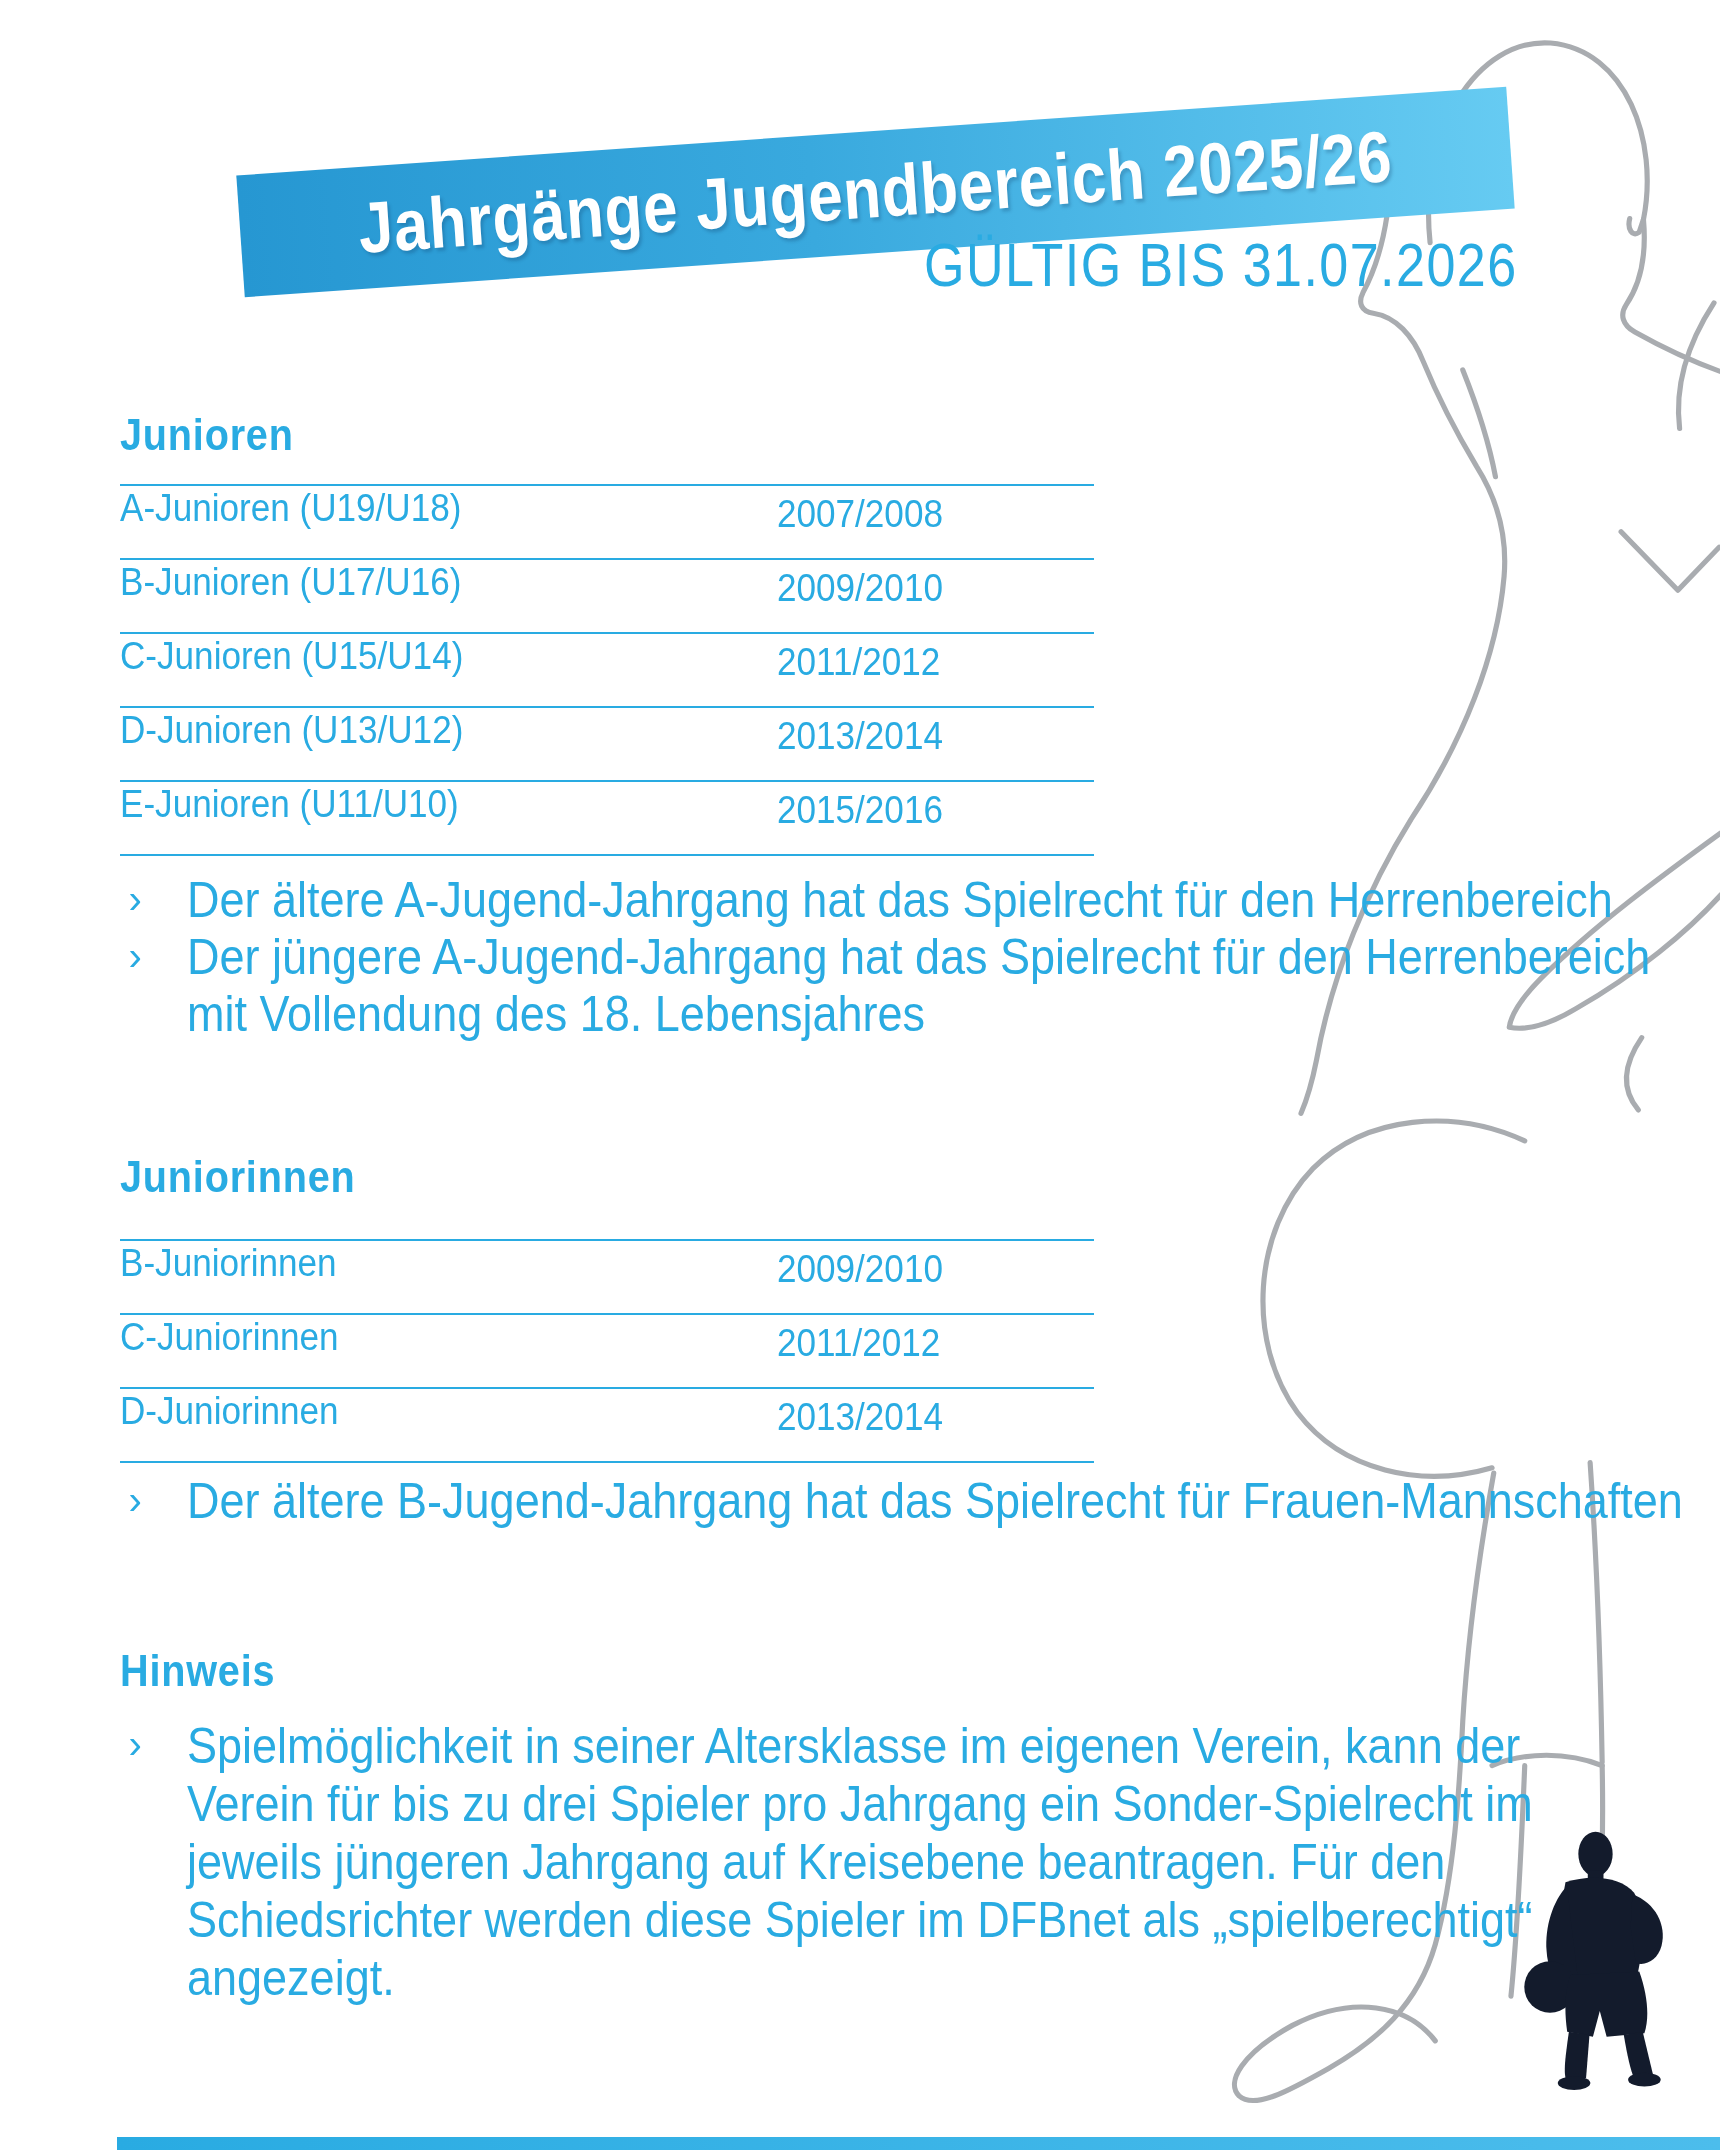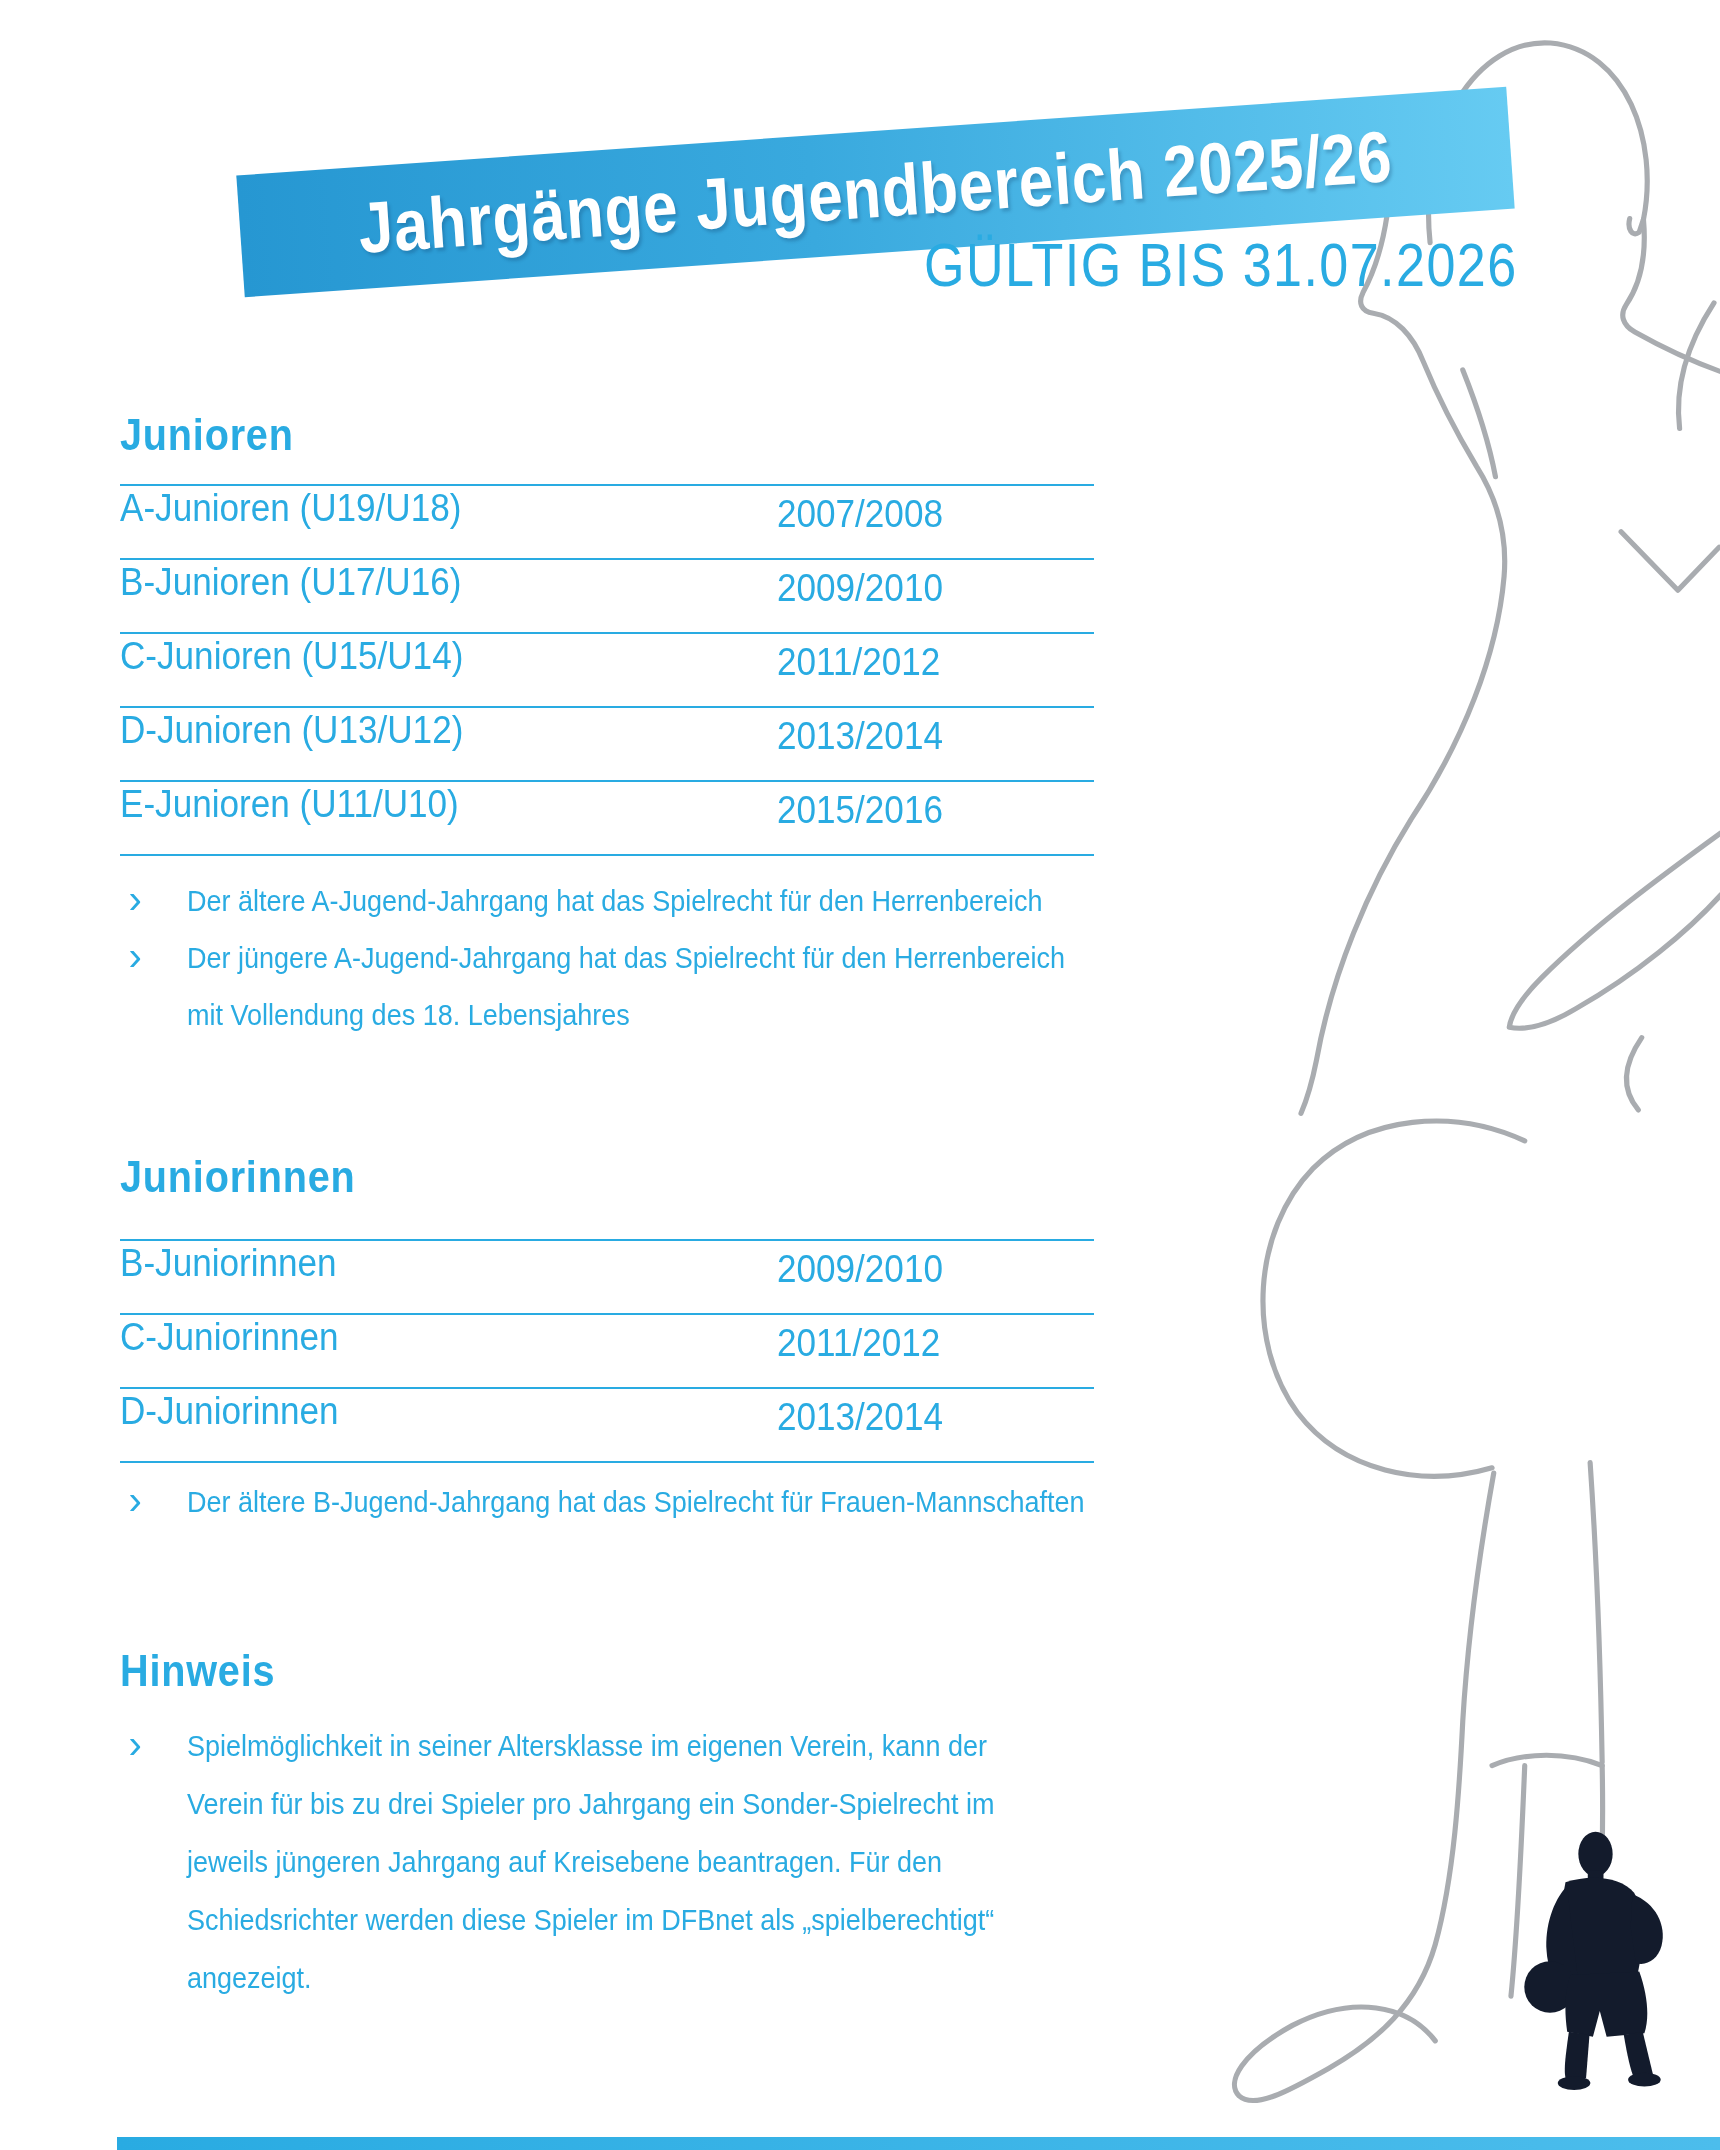--- a/index.html
+++ b/index.html
@@ -50,21 +50,21 @@
 
   .notes { position:absolute; left:120px; width:1514px; }
   .n-junioren    { top:872px; }
   .n-juniorinnen { top:1473px; }
   .n-hinweis     { top:1717px; }
   .note { position:relative; padding-left:67px; }
   .note-marker {
     position:absolute; left:8.6px; top:0; height:57px; line-height:55px;
     color:#29abe2; font-size:40px; font-weight:normal;
   }
-  .note-line { height:57px; line-height:57px; color:#29abe2; font-size:30px; }
+  .note-line { height:57px; line-height:57px; color:#29abe2; font-size:50px; }
   .n-hinweis .note-line { height:58px; line-height:58px; }
 
   .footer-bar {
     position:absolute; left:117px; right:0; bottom:0; height:13.8px;
     background:linear-gradient(90deg,#29abe2,#4cbdec);
   }
 </style>
 </head>
 <body>
 

